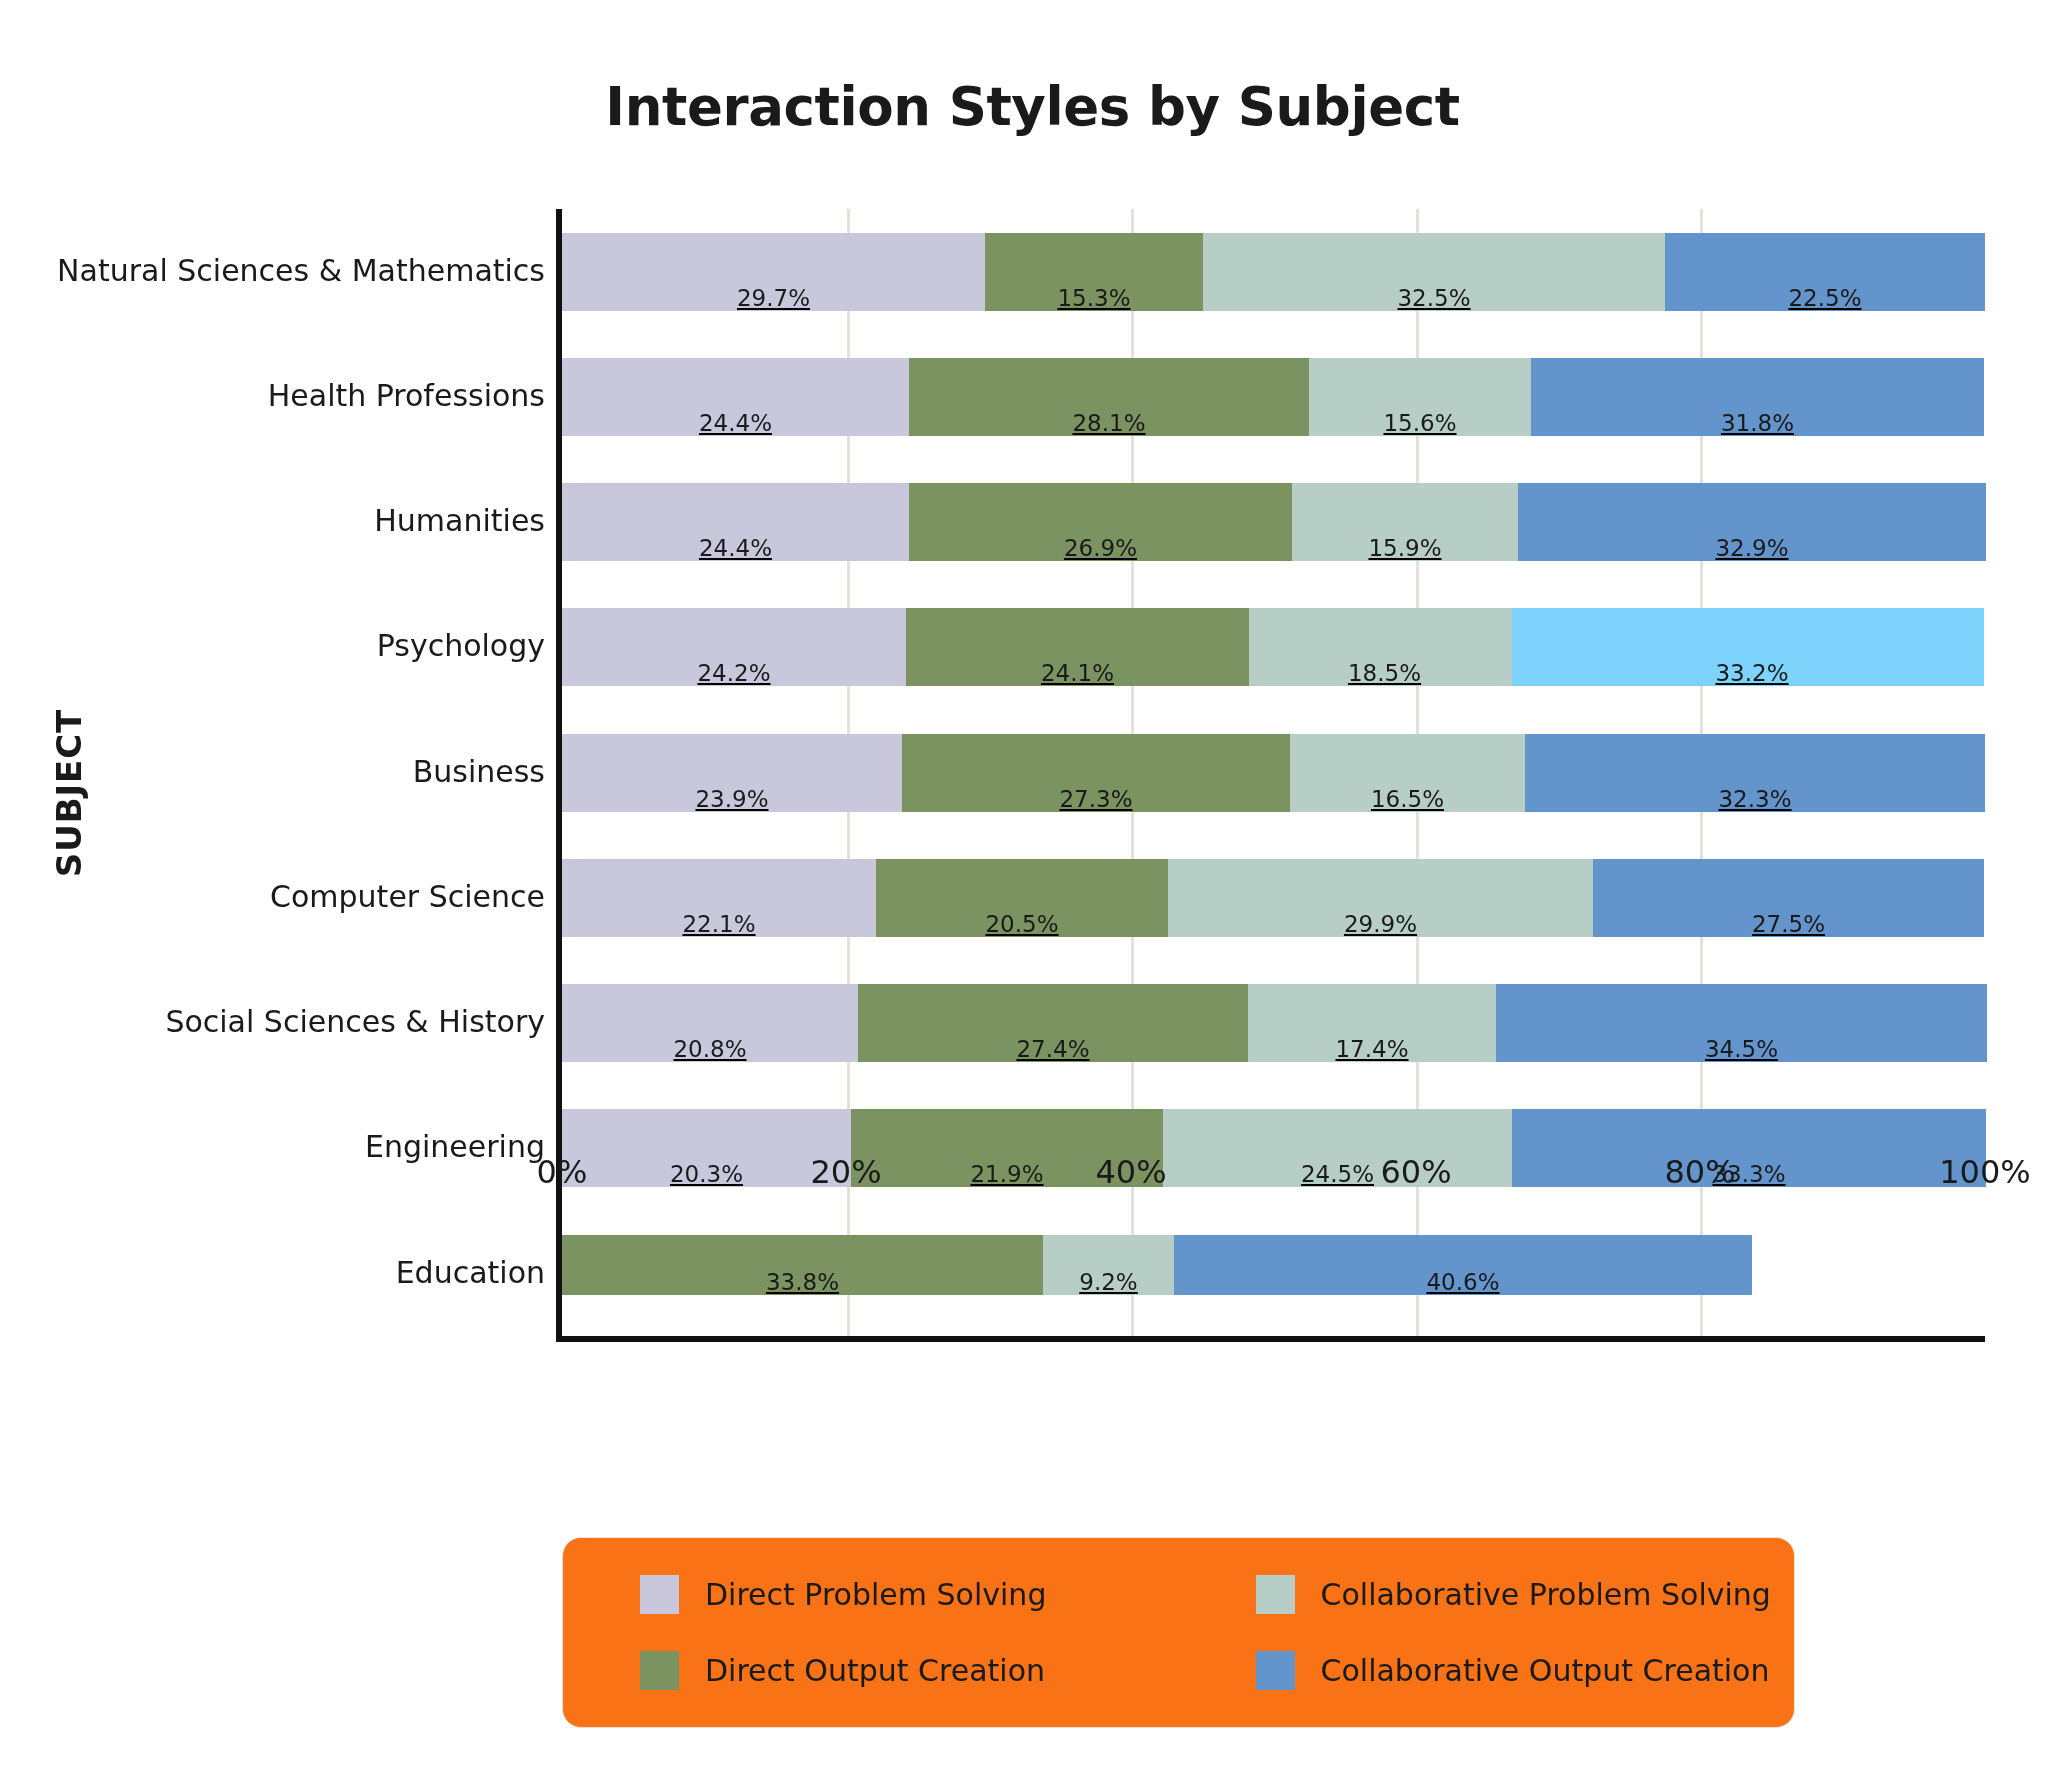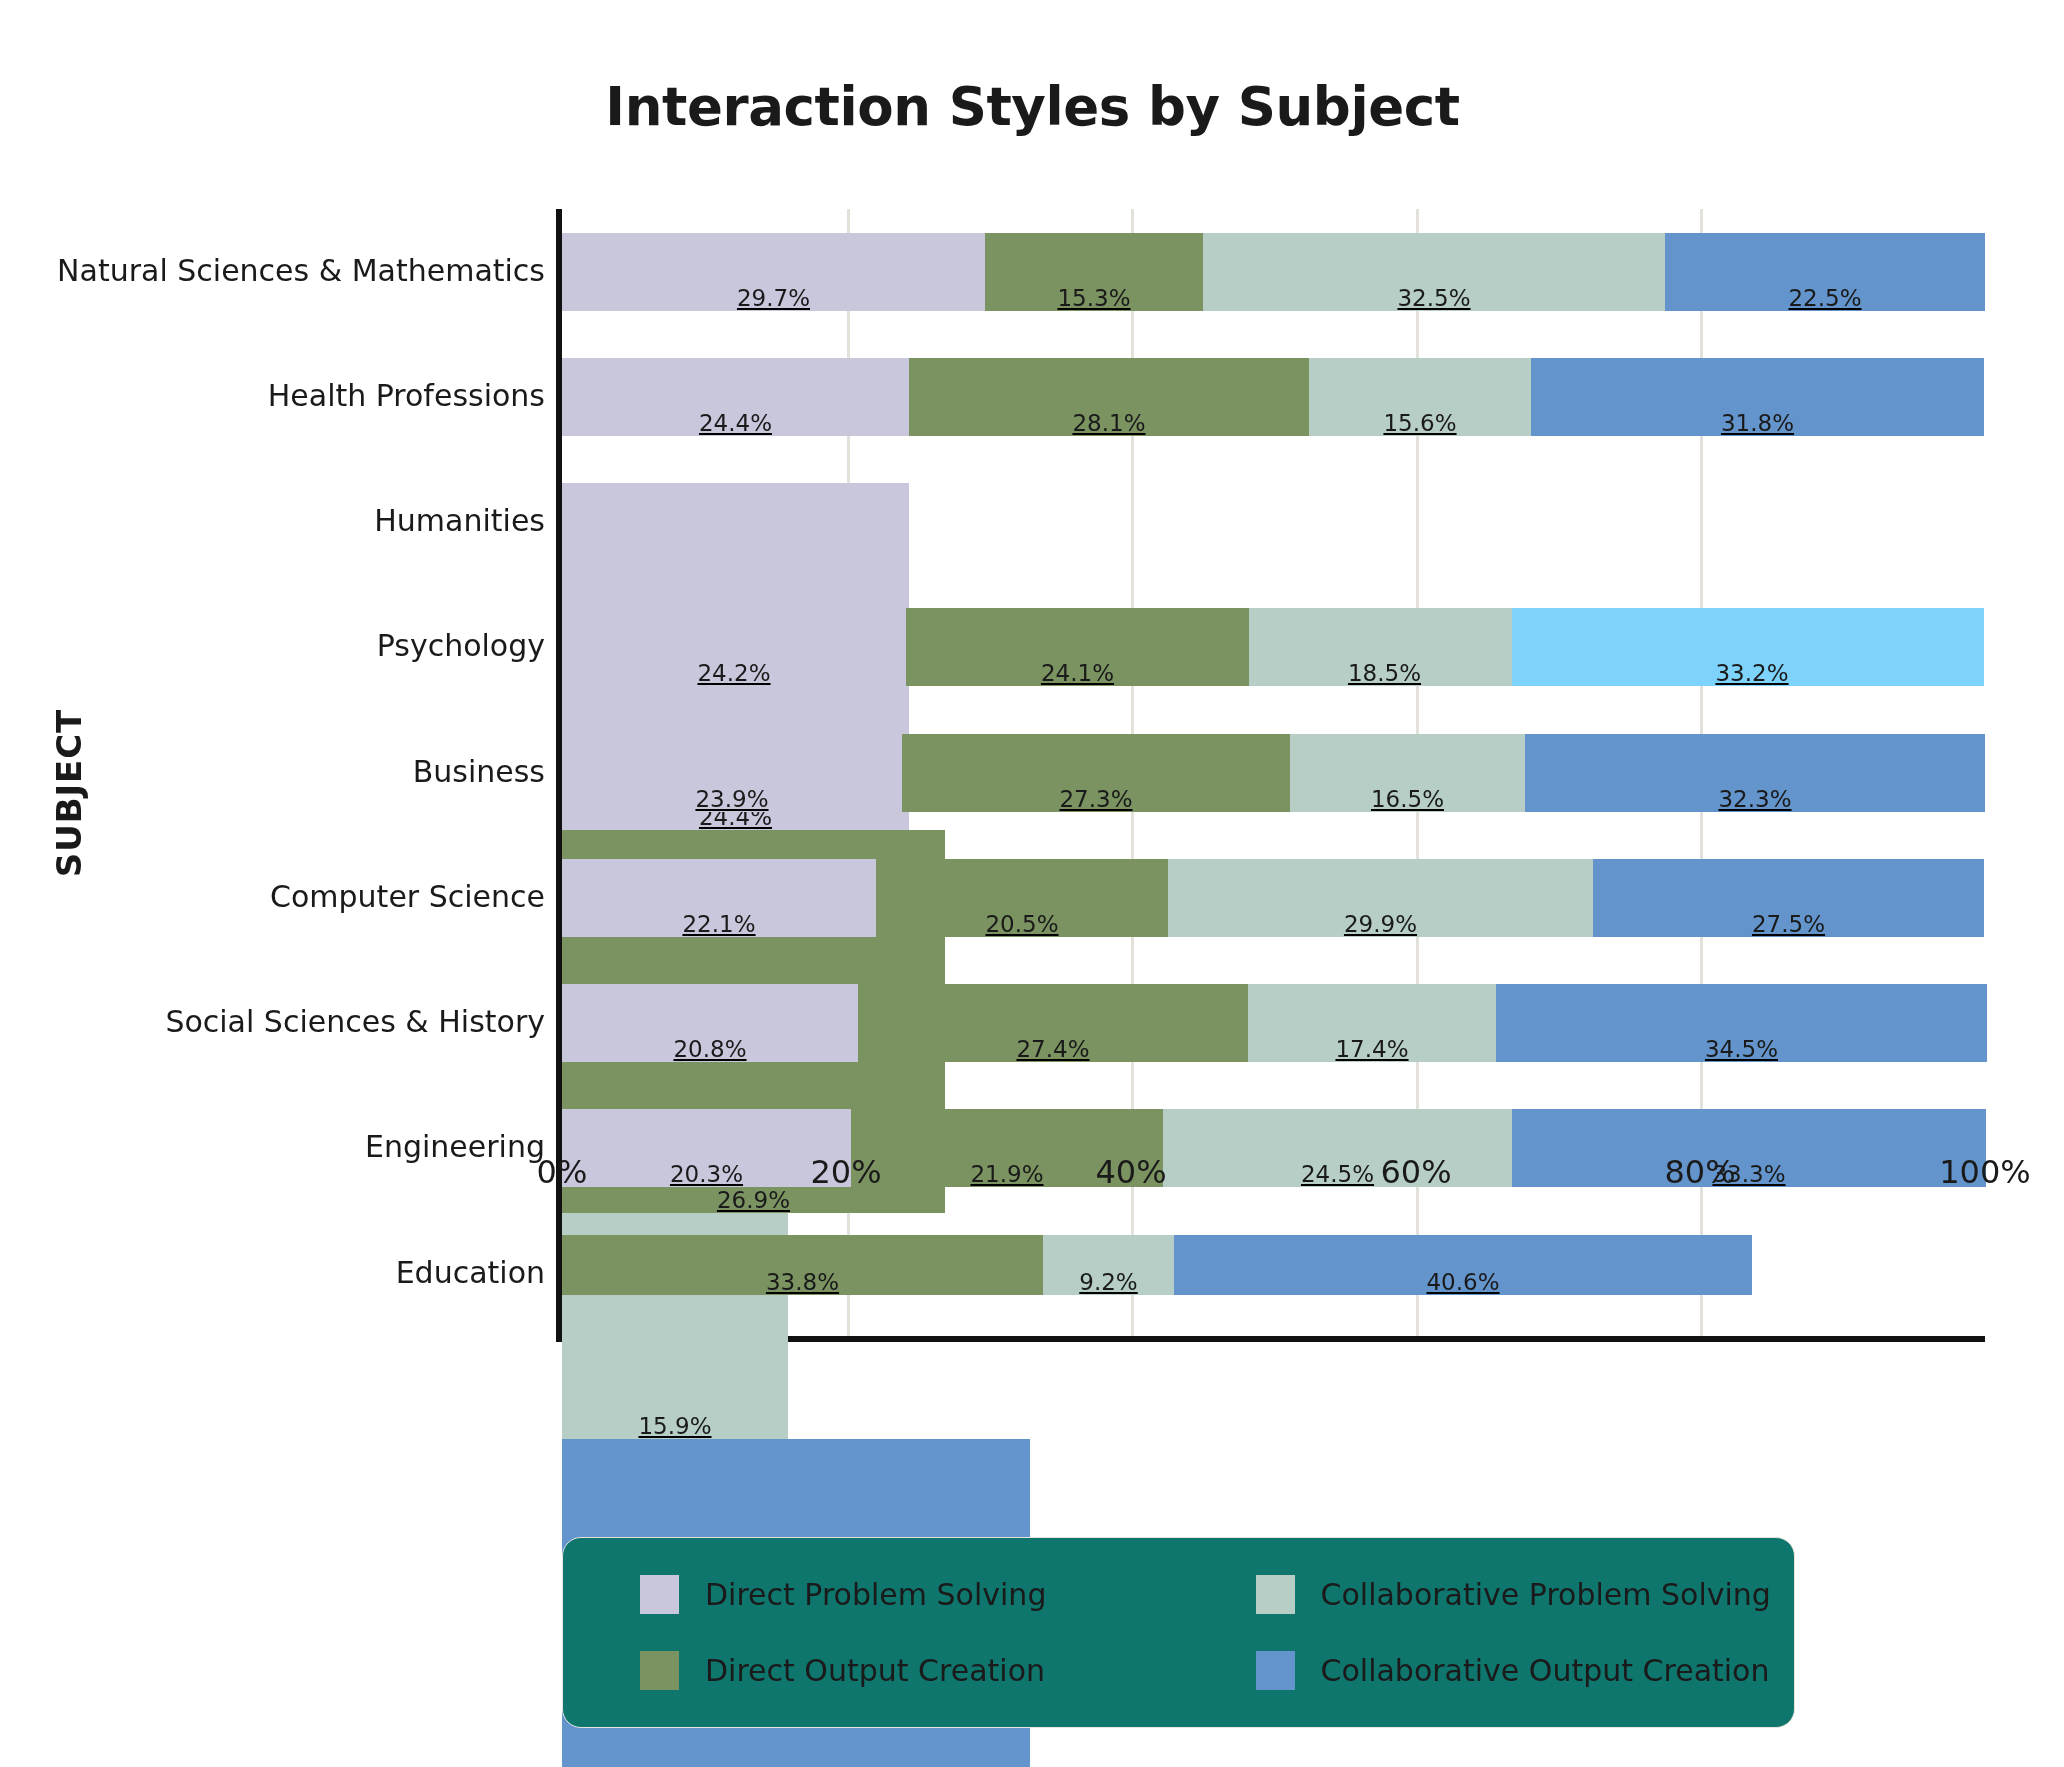--- a/index.html
+++ b/index.html
@@ -130,21 +130,21 @@
     font-family: "DejaVu Sans", sans-serif;
   }
 
   
   #legend {
     position: absolute;
     left: 562px;
     top: 1537px;
     width: 1233px;
     height: 191px;
-    background: #0f766e;
+    background: #f97316;
     border: 1.7px solid #e6e4dd;
     border-radius: 19px;
     display: grid;
     grid-template-columns: 1fr 1fr;
     grid-template-rows: 1fr 1fr;
     align-items: center;
     padding: 19px 0 19px 0;
   }
   .legend-item {
     display: flex;
@@ -206,21 +206,21 @@
           <div class="seg" style="background: rgb(122, 147, 96); width: 400px; flex: 0 0 400px;">
             <span>28.1%</span>
           </div>
           <div class="seg" style="background: rgb(182, 206, 198); width: 222px; flex: 0 0 222px;">
             <span>15.6%</span>
           </div>
           <div class="seg" style="background: rgb(99, 149, 204); width: 453px; flex: 0 0 453px;">
             <span>31.8%</span>
           </div>
         </div>
-        <div class="row" style="top: 274px; height: 78px; flex-direction: column;">
+        <div class="row" style="top: 274px; height: 78px;">
           <div class="row-label-wrap" style="top: 20px;">Humanities</div>
           <div class="seg" style="background: rgb(201, 199, 220); width: 347px; flex: 0 0 347px;">
             <span>24.4%</span>
           </div>
           <div class="seg" style="background: rgb(122, 147, 96); width: 383px; flex: 0 0 383px;">
             <span>26.9%</span>
           </div>
           <div class="seg" style="background: rgb(182, 206, 198); width: 226px; flex: 0 0 226px;">
             <span>15.9%</span>
           </div>

